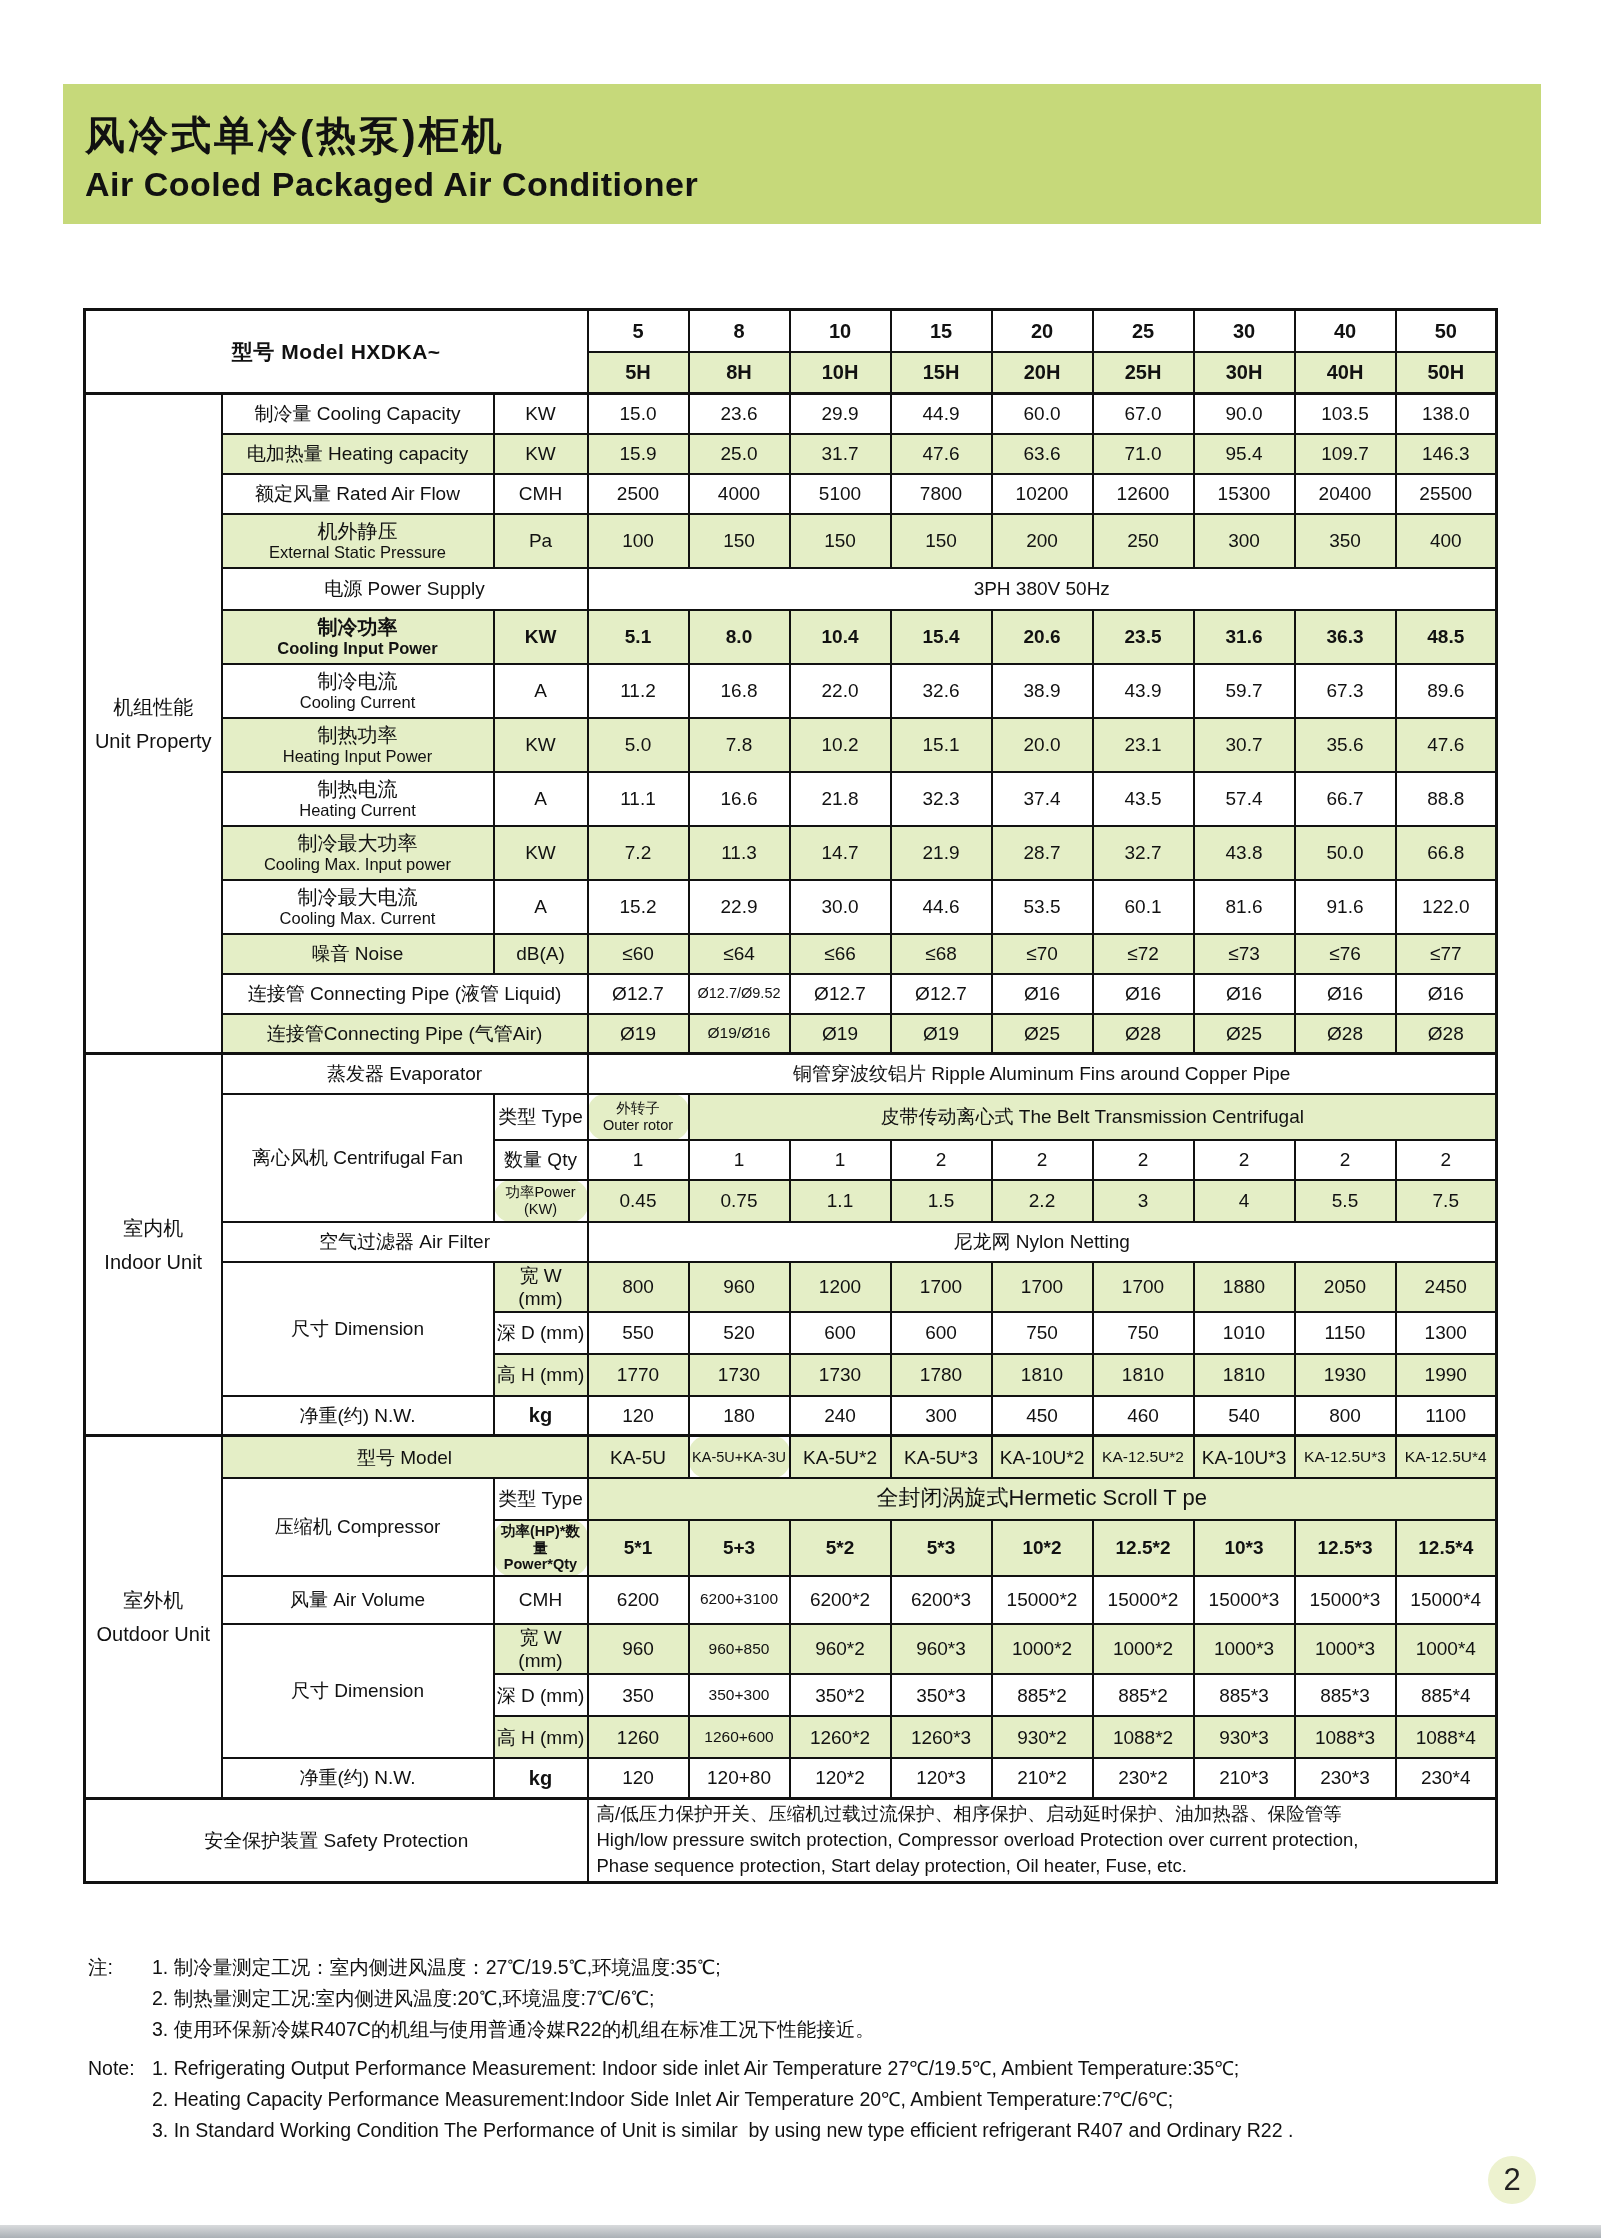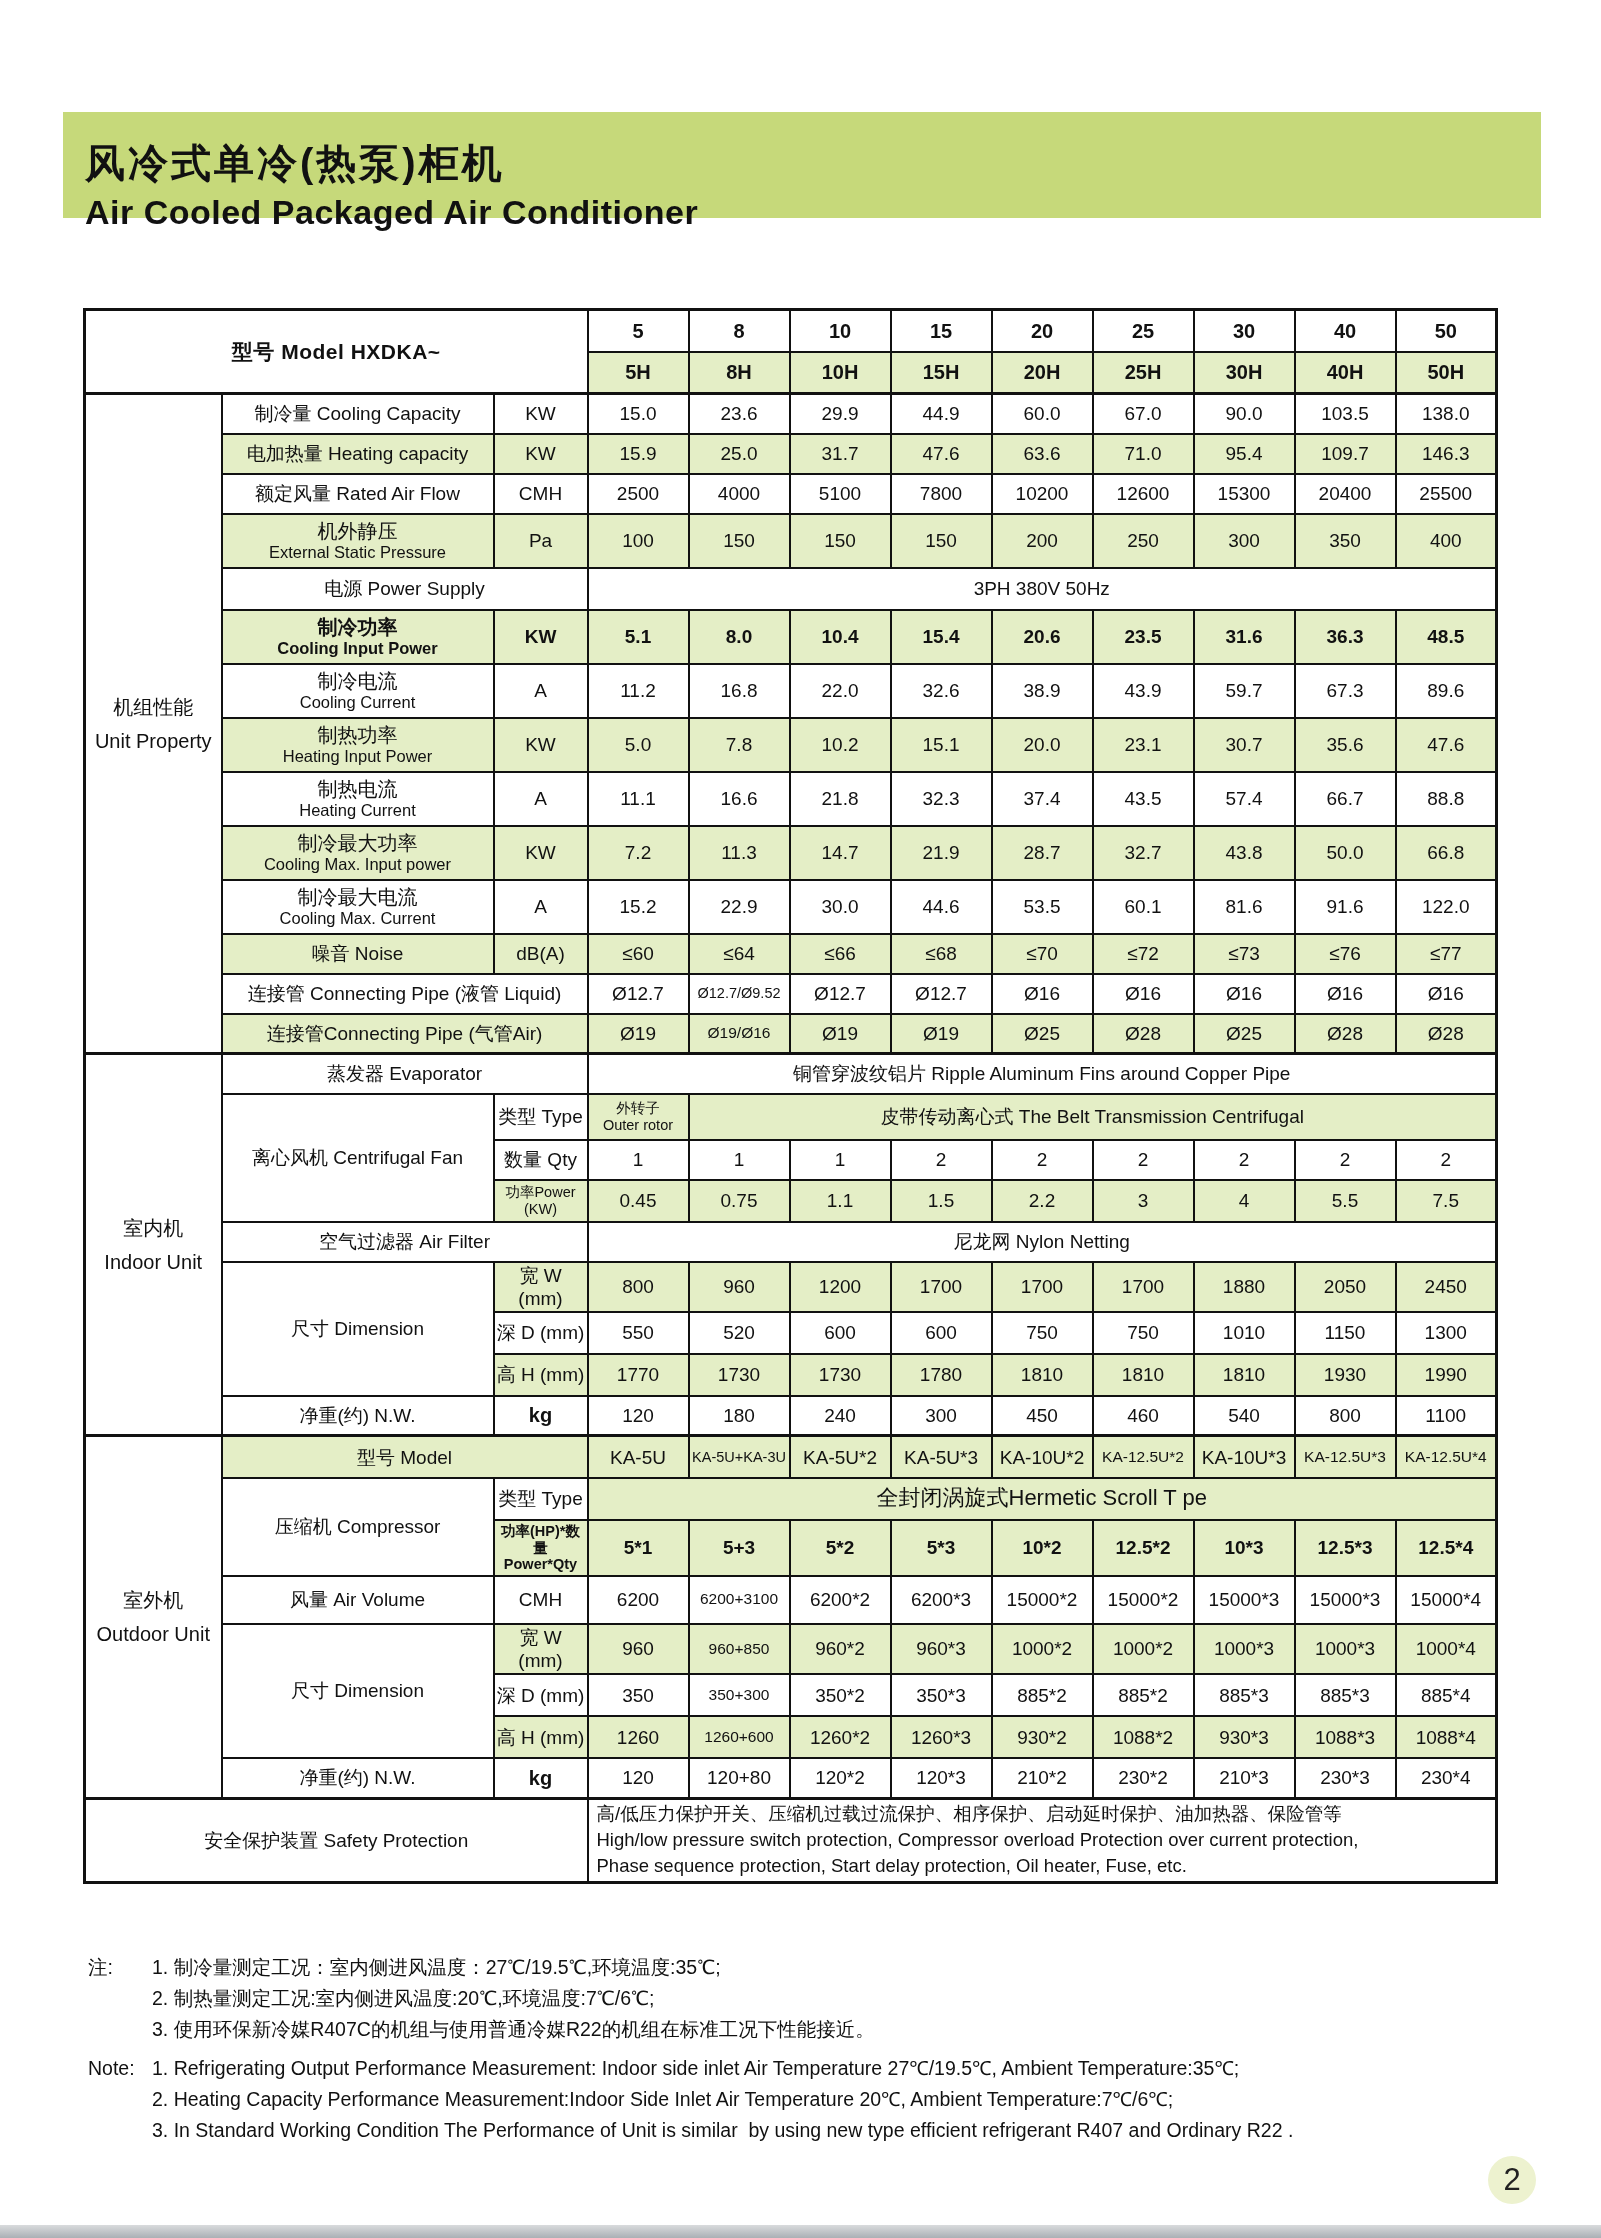--- a/index.html
+++ b/index.html
@@ -3,40 +3,40 @@
 <meta charset="utf-8">
 <style>
   html,body { margin:0; padding:0; }
   body {
     width:1601px; height:2238px; background:#ffffff; position:relative;
     font-family:"Liberation Sans", sans-serif; color:#111;
   }
   .page { position:absolute; inset:0; overflow:hidden; }
 
   
-  .banner { position:absolute; left:63px; top:84px; width:1478px; height:106px;
-            background:#c6d97a;margin-top:28px; }
+  .banner { position:absolute; left:63px; top:84px; width:1478px; height:140px;
+            background:#c6d97a; }
   .title-zh { padding:24px 0 0 22px; font-size:40px; font-weight:bold; letter-spacing:3px; }
   .title-en { padding:2px 0 0 22px; font-size:34px; font-weight:bold; letter-spacing:0.5px; }
 
   
   table#spec { position:absolute; left:83px; top:308px; border-collapse:collapse;
                table-layout:fixed; border:3px solid #111; background:#fff; }
   #spec td { border:2px solid #111; text-align:center; vertical-align:middle;
              font-size:19px; line-height:1.22; padding:1px 2px; overflow:hidden; }
   #spec tr.g td { background:#e4eec6; }
   #spec tr.w td { background:#ffffff; }
   #spec td.wc { background:#ffffff !important; }
   #spec td.group { background:#ffffff !important; font-size:20px; line-height:1.7; }
   #spec tr.thick td { border-top-width:3px; }
   #spec td.b { font-weight:bold; font-size:20px; }
   #spec td.mhdr { font-weight:bold; font-size:21px; letter-spacing:0.5px; }
   #spec td.lbl2 div:first-child { font-size:20px; }
   #spec td.lbl2 div:last-child { font-size:16.5px; margin-top:-1px; }
-  #spec td.sm { font-size:14.5px; line-height:1.12; }
+  #spec td.sm { font-size:14.5px; line-height:1.12;border-radius:17px; }
   #spec td.smv { font-size:15.5px; }
   #spec td.big { font-size:22px; }
   #spec td.left { text-align:left; padding-left:8px; font-size:18.5px; line-height:1.4; }
 
   
   .notes { position:absolute; left:88px; top:1952px; font-size:19.5px; }
   .note-line { display:flex; line-height:31px; white-space:pre; }
   .note-line .pfx { display:inline-block; width:64px; flex:0 0 64px; }
   .note-gap { height:8px; }
 

